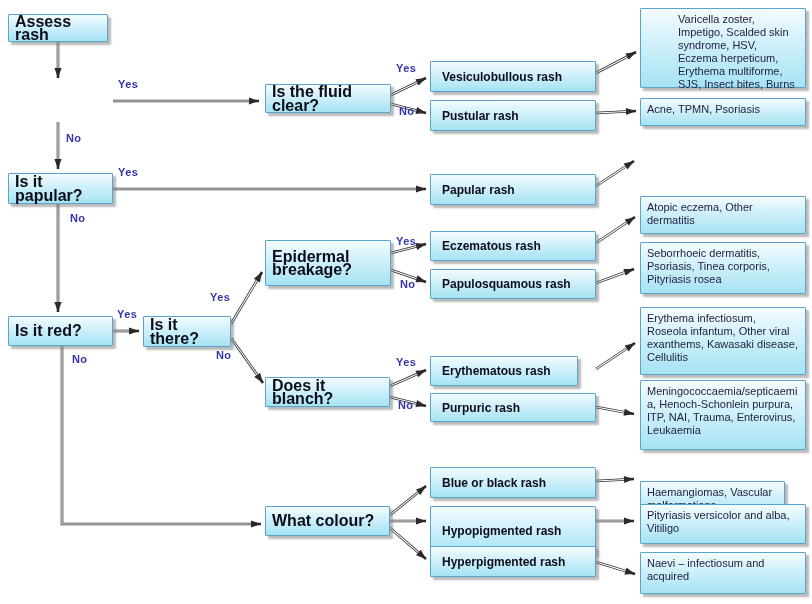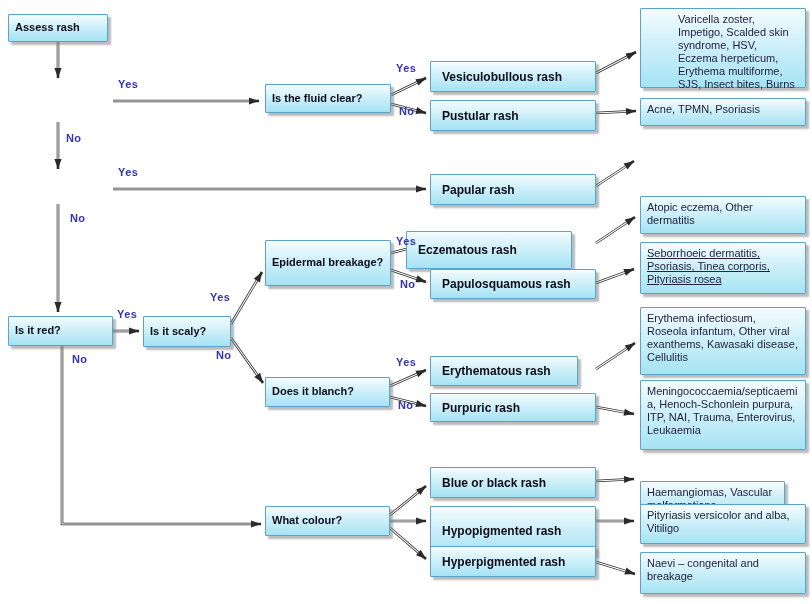--- a/index.html
+++ b/index.html
@@ -10,21 +10,21 @@
   #edges{position:absolute;left:0;top:0;width:812px;height:604px;}
   .box{
     position:absolute;box-sizing:border-box;
     border:1px solid #5ba3cb;
     background:linear-gradient(to bottom,#f4fcfe 0%,#d3f1fa 40%,#a5e3f3 100%);
     box-shadow:3px 3px 2px rgba(130,130,130,0.55);
     border-radius:1px;
     display:flex;align-items:center;
     color:#0d0d1a;
   }
-  .q{font-weight:bold;font-size:11px;line-height:13.5px;padding:2px 6px;}
+  .q{font-weight:bold;font-size:16px;line-height:13.5px;padding:2px 6px;}
   .rash{font-weight:bold;font-size:12px;line-height:14px;padding:2px 11px;}
   .dx{
     font-weight:normal;font-size:11px;line-height:13px;padding:4px 6px;
     color:#23233f;align-items:flex-start;overflow-wrap:anywhere;
   }
   .edge-label{
     position:absolute;font-size:11px;font-weight:bold;color:#3434ac;
     letter-spacing:0.4px;
   }
   
@@ -33,32 +33,32 @@
   #n-papular   {left:8px;  top:173px;width:105px;height:31px;}
   #n-red       {left:8px;  top:316px;width:105px;height:30px;text-align:center;}
   #n-fluidclear{left:265px;top:84px; width:126px;height:29px;}
   #n-epidermal {left:265px;top:240px;width:126px;height:46px;}
   #n-scaly     {left:143px;top:316px;width:88px; height:31px;}
   #n-blanch    {left:265px;top:377px;width:125px;height:30px;}
   #n-colour    {left:265px;top:506px;width:125px;height:30px;}
   #n-vesic     {left:430px;top:61px; width:166px;height:31px;}
   #n-pust      {left:430px;top:100px;width:166px;height:31px;}
   #n-paprash   {left:430px;top:174px;width:166px;height:31px;}
-  #n-ecz       {left:406px;top:231px;width:166px;height:38px;}
+  #n-ecz       {left:430px;top:231px;width:166px;height:30px;}
   #n-papsq     {left:430px;top:269px;width:166px;height:30px;}
   #n-eryth     {left:430px;top:356px;width:148px;height:30px;}
   #n-purp      {left:430px;top:393px;width:166px;height:29px;}
   #n-blue      {left:430px;top:467px;width:166px;height:31px;}
   #n-hypo      {left:430px;top:506px;width:166px;height:49px;}
   #n-hyper     {left:430px;top:546px;width:166px;height:31px;}
   #d-vesic  {left:640px;top:8px;  width:166px;height:80px;padding-left:37px;}
   #d-pust   {left:640px;top:98px; width:166px;height:28px;}
   #d-paprash{left:640px;top:133px;width:166px;height:52px;}
   #d-ecz    {left:640px;top:196px;width:166px;height:38px;}
-  #d-papsq  {left:640px;top:242px;width:166px;height:52px;text-decoration:underline;}
+  #d-papsq  {left:640px;top:242px;width:166px;height:52px;}
   #d-eryth  {left:640px;top:307px;width:166px;height:68px;}
   #d-purp   {left:640px;top:380px;width:166px;height:70px;}
   #d-blue   {left:640px;top:481px;width:145px;height:36px;}
   #d-hypo   {left:640px;top:504px;width:166px;height:40px;}
   #d-hyper  {left:640px;top:552px;width:166px;height:42px;}
   
   #l-yes1{left:118px;top:78px;}  #l-no1{left:66px; top:132px;}
   #l-yes2{left:118px;top:166px;} #l-no2{left:70px; top:212px;}
   #l-yes3{left:117px;top:308px;} #l-no3{left:72px; top:353px;}
   #l-yes4{left:210px;top:291px;} #l-no4{left:216px;top:349px;}
@@ -151,24 +151,25 @@
       <polygon points="634,479 624.2030335059169,483.1206125168247 623.8246099074329,475.9305641456306" fill="#2a2a2a"></polygon>
       <polyline points="596,521 634,521" fill="none" stroke="#2a2a2a" stroke-width="2.6"></polyline>
       <polyline points="596,521 625,521" fill="none" stroke="#ffffff" stroke-width="1.1"></polyline>
       <polygon points="634,521 624,524.6 624,517.4" fill="#2a2a2a"></polygon>
       <polyline points="596,562 635,574" fill="none" stroke="#2a2a2a" stroke-width="2.6"></polyline>
       <polyline points="596,562 626.3979889215025,571.3532273604623" fill="none" stroke="#ffffff" stroke-width="1.1"></polyline>
       <polygon points="635,574 624.3835008569655,574.4999459430237 626.5009189685956,567.6183370802257" fill="#2a2a2a"></polygon>
     </svg>
 
   <div class="box q" id="n-assess">Assess rash</div>
+  <div class="box q" id="n-papular">Is it papular?</div>
   <div class="box q" id="n-red">Is it red?</div>
   <div class="box q" id="n-fluidclear">Is the fluid clear?</div>
   <div class="box q" id="n-epidermal">Epidermal breakage?</div>
-  <div class="box q" id="n-scaly">Is it scaly?</div>
+  <div class="box q" id="n-scaly">Is it there?</div>
   <div class="box q" id="n-blanch">Does it blanch?</div>
   <div class="box q" id="n-colour">What colour?</div>
 
   <div class="box rash" id="n-vesic">Vesiculobullous rash</div>
   <div class="box rash" id="n-pust">Pustular rash</div>
   <div class="box rash" id="n-paprash">Papular rash</div>
   <div class="box rash" id="n-ecz">Eczematous rash</div>
   <div class="box rash" id="n-papsq">Papulosquamous rash</div>
   <div class="box rash" id="n-eryth">Erythematous rash</div>
   <div class="box rash" id="n-purp">Purpuric rash</div>
@@ -177,21 +178,21 @@
   <div class="box rash" id="n-hyper">Hyperpigmented rash</div>
 
   <div class="box dx" id="d-vesic">Varicella zoster, Impetigo, Scalded skin syndrome, HSV, Eczema herpeticum, Erythema multiforme, SJS, Insect bites, Burns</div>
   <div class="box dx" id="d-pust">Acne, TPMN, Psoriasis</div>
   <div class="box dx" id="d-ecz">Atopic eczema, Other dermatitis</div>
   <div class="box dx" id="d-papsq">Seborrhoeic dermatitis, Psoriasis, Tinea corporis, Pityriasis rosea</div>
   <div class="box dx" id="d-eryth">Erythema infectiosum, Roseola infantum, Other viral exanthems, Kawasaki disease, Cellulitis</div>
   <div class="box dx" id="d-purp">Meningococcaemia/septicaemia, Henoch-Schonlein purpura, ITP, NAI, Trauma, Enterovirus, Leukaemia</div>
   <div class="box dx" id="d-blue">Haemangiomas, Vascular malformations</div>
   <div class="box dx" id="d-hypo">Pityriasis versicolor and alba, Vitiligo</div>
-  <div class="box dx" id="d-hyper">Naevi – congenital and breakage</div>
+  <div class="box dx" id="d-hyper">Naevi – infectiosum and acquired</div>
 
   <span class="edge-label" id="l-yes1">Yes</span>
   <span class="edge-label" id="l-no1">No</span>
   <span class="edge-label" id="l-yes2">Yes</span>
   <span class="edge-label" id="l-no2">No</span>
   <span class="edge-label" id="l-yes3">Yes</span>
   <span class="edge-label" id="l-no3">No</span>
   <span class="edge-label" id="l-yes4">Yes</span>
   <span class="edge-label" id="l-no4">No</span>
   <span class="edge-label" id="l-yes5">Yes</span>

